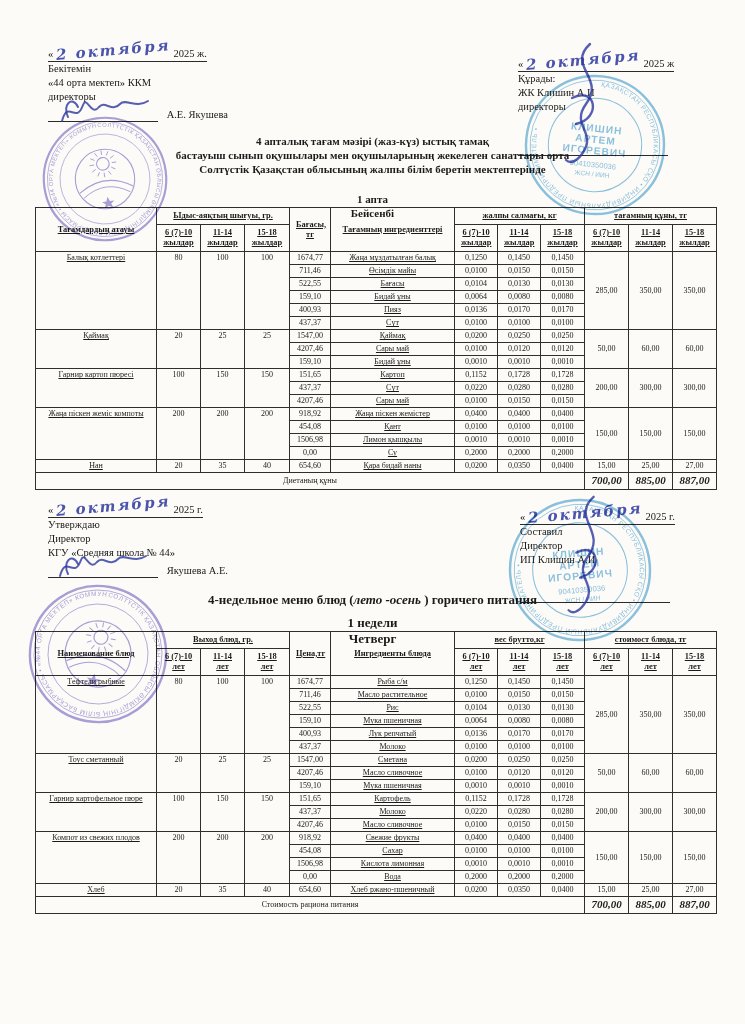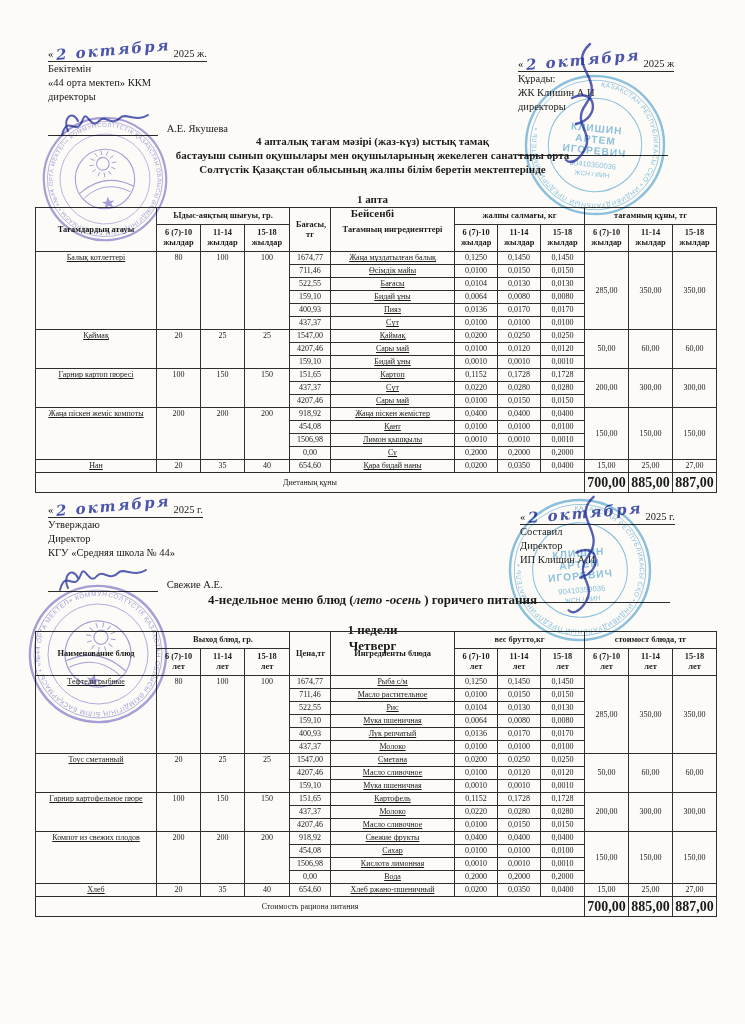--- a/index.html
+++ b/index.html
@@ -3,40 +3,40 @@
 <meta charset="utf-8">
 <style>
   html,body{margin:0;padding:0;}
   body{width:745px;height:1024px;background:#fcfbf7;font-family:"Liberation Serif",serif;color:#1b1b1b;}
   .page{position:relative;width:745px;height:1024px;overflow:hidden;background:#fcfbf7;}
 
   .block{position:absolute;font-size:10.5px;line-height:1.34;z-index:2;}
   .dateline{display:inline-block;min-width:155px;border-bottom:1px solid #2a2a2a;padding-bottom:1px;position:relative;height:18px;white-space:nowrap;}
   .hw{font-family:"DejaVu Serif",serif;font-style:italic;font-weight:bold;color:#2c37a0;font-size:15px;letter-spacing:2px;display:inline-block;transform:rotate(-5deg) translateY(-2px);opacity:.85;}
   .dtail{font-size:10.5px;}
-  .sigrow{position:relative;margin-top:18px;white-space:nowrap;}
+  .sigrow{position:relative;margin-top:4px;white-space:nowrap;}
   .uline{display:inline-block;border-bottom:1px solid #2a2a2a;height:10px;width:110px;vertical-align:bottom;margin-right:6px;}
   .uline.wide{width:150px;}
   .scr{position:absolute;z-index:4;pointer-events:none;}
   .scr path{fill:none;stroke:#2c37a0;stroke-width:2;stroke-linecap:round;opacity:.8;}
   .scr.big path{stroke-width:2.4;}
 
   .titleblock{position:absolute;left:0;width:100%;text-align:center;font-weight:bold;font-size:11px;line-height:1.28;z-index:2;}
   .titleblock .week{margin-top:16px;}
 
   .tablewrap{position:absolute;left:35px;z-index:2;}
   table.menu{border-collapse:collapse;width:681px;table-layout:fixed;font-size:8px;background:transparent;}
   .menu th,.menu td{border:1px solid #2f2f2f;padding:1px 2px;overflow:hidden;}
-  .menu th{font-weight:bold;font-size:8.4px;text-align:center;vertical-align:middle;padding:3px 6px;line-height:1.2;}
+  .menu th{font-weight:bold;font-size:8.4px;text-align:center;vertical-align:middle;padding:3px 6px;line-height:1.2;text-decoration:underline;}
   .menu td{height:10px;line-height:1.22;}
   .menu td.c{text-align:center;}
   .menu td.l{text-align:center;text-decoration:underline;}
   .menu td.top{vertical-align:top;}
   .menu td.mid{vertical-align:middle;}
-  .menu td.bold{font-weight:bold;font-size:14px;}
+  .menu td.bold{font-weight:bold;font-size:11px;font-style:italic;}
 
   .stamp{position:absolute;z-index:3;mix-blend-mode:multiply;opacity:.78;}
   .stamp svg{width:100%;height:100%;}
 </style>
 </head>
 <body>
 
 <div class="page">
 
   <div class="block" style="left:48px;top:42px;width:240px;">
@@ -296,21 +296,21 @@
     </div>
     <div>Утверждаю</div>
     <div>Директор</div>
     <div>КГУ «Средняя школа № 44»</div>
     <div class="sigrow">
       <svg class="scr" style="left:8px;top:-18px;width:95px;height:40px;" viewBox="0 0 95 40">
         <path d="M4,30 C10,8 18,34 25,14 C29,4 33,26 41,16 C47,9 54,22 62,13 C68,7 78,18 90,10"></path>
         <path d="M12,28 C6,16 16,6 22,18"></path>
       </svg>
       <span class="uline"></span>
-      <span>Свежие А.Е.</span>
+      <span>Якушева А.Е.</span>
     </div>
   </div>
 
   <div class="block" style="left:520px;top:505px;width:210px;">
     <div class="dateline">
       <span>«</span>
       <span class="hw">2 октября</span>
       <span class="dtail">2025 г.</span>
     </div>
     <div>Составил</div>
@@ -322,21 +322,21 @@
         <path d="M22,62 C46,50 50,82 26,88"></path>
       </svg>
       <span class="uline wide"></span>
     </div>
   </div>
 
   <div class="titleblock" style="top:592px;font-size:13px;">
     <div>
       <span>4-недельное меню блюд (</span><i>лето -осень </i><span>) горичего питания</span>
     </div>
-    <div class="week" style="margin-top:13px;">1 недели</div>
+    <div class="week" style="margin-top:6px;">1 недели</div>
     <div class="day">Четверг</div>
   </div>
 
   <div class="tablewrap" style="top:631px;" id="table-ru">
       <table class="menu">
         <colgroup>
           <col style="width: 121px;">
           <col style="width: 44px;">
           <col style="width: 44px;">
           <col style="width: 45px;">

